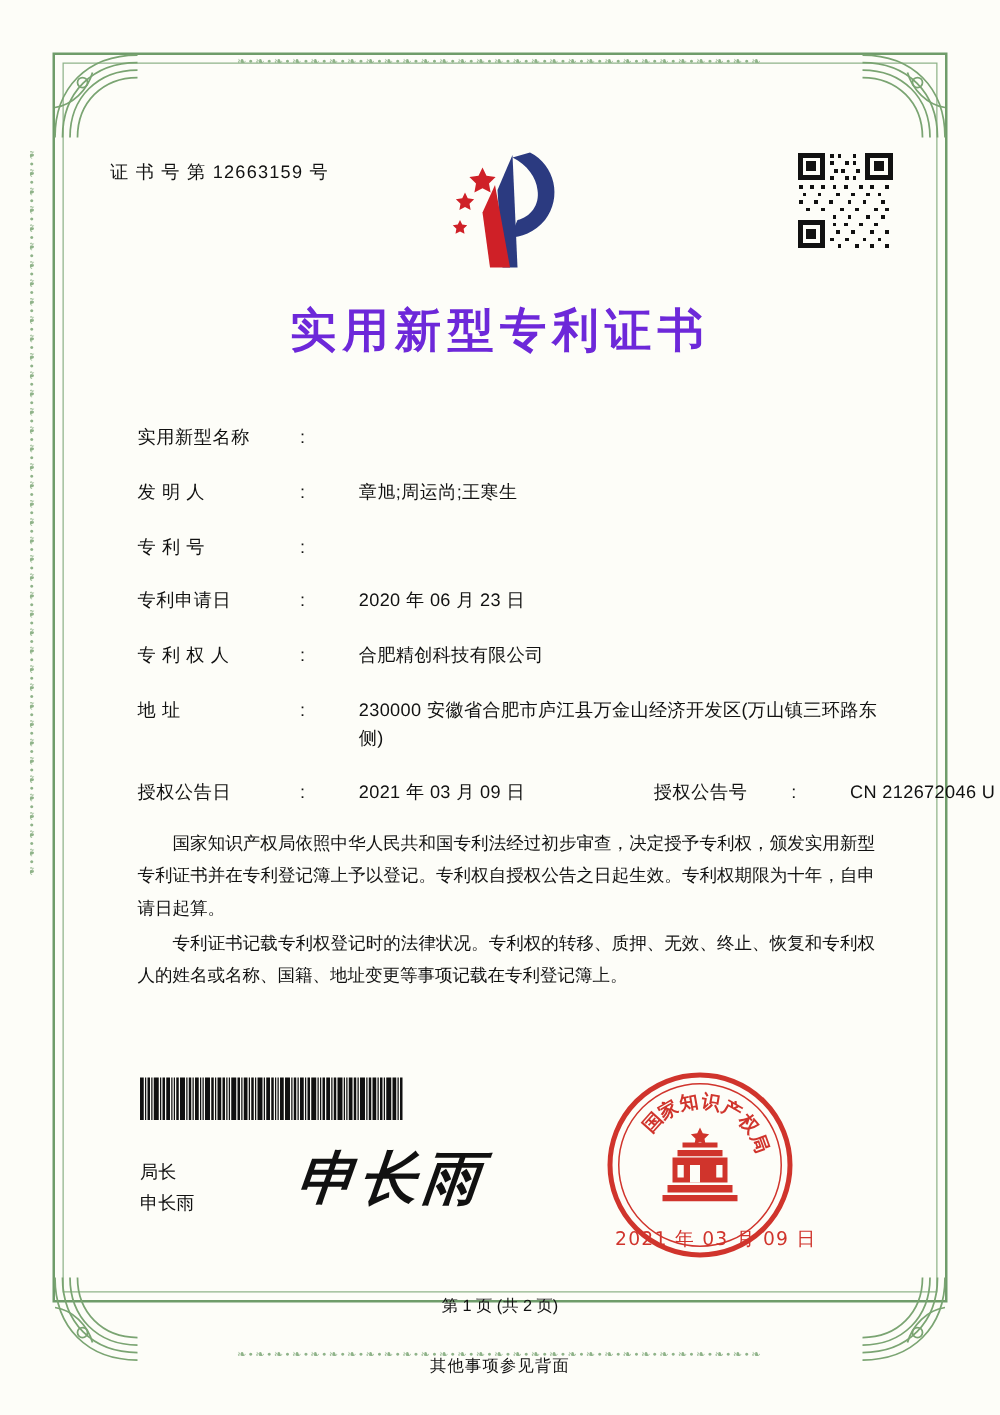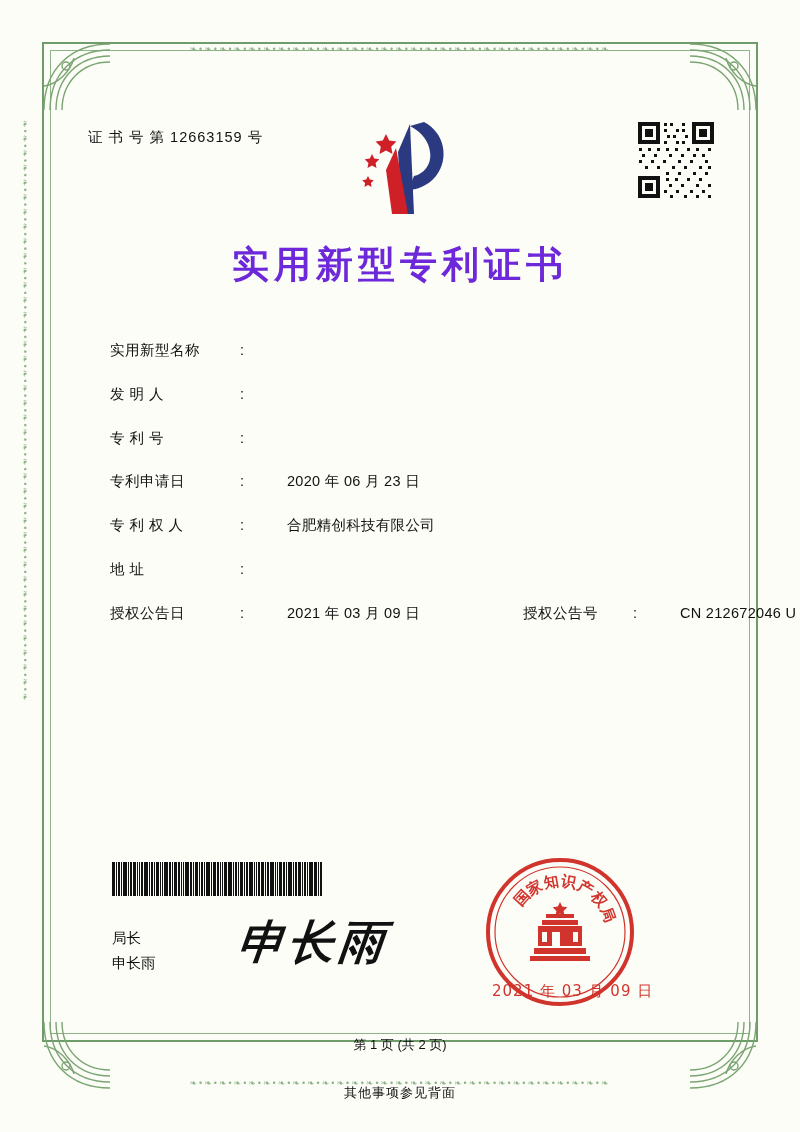--- a/index.html
+++ b/index.html
@@ -375,20 +375,21 @@
   <div class="fields">
 
     <div class="field-row">
       <div class="field-label">实用新型名称</div>
       <div class="field-colon">:</div>
     </div>
 
     <div class="field-row">
       <div class="field-label">发  明  人</div>
       <div class="field-colon">:</div>
+      <div class="field-value">章旭;周运尚;王寒生</div>
     </div>
 
     <div class="field-row">
       <div class="field-label">专  利  号</div>
       <div class="field-colon">:</div>
     </div>
 
     <div class="field-row">
       <div class="field-label">专利申请日</div>
       <div class="field-colon">:</div>
@@ -397,33 +398,38 @@
 
     <div class="field-row">
       <div class="field-label">专 利 权 人</div>
       <div class="field-colon">:</div>
       <div class="field-value">合肥精创科技有限公司</div>
     </div>
 
     <div class="field-row">
       <div class="field-label">地      址</div>
       <div class="field-colon">:</div>
+      <div class="field-value">230000 安徽省合肥市庐江县万金山经济开发区(万山镇三环路东侧)</div>
     </div>
 
     <div class="field-row inline2">
       <div class="field-label">授权公告日</div>
       <div class="field-colon">:</div>
       <div class="field-value">2021 年 03 月 09 日</div>
       <div class="second-label">授权公告号</div>
       <div class="field-colon">:</div>
       <div class="field-value">CN 212672046 U</div>
     </div>
 
   </div>
 
+  <div class="body-text">
+    <p>国家知识产权局依照中华人民共和国专利法经过初步审查，决定授予专利权，颁发实用新型专利证书并在专利登记簿上予以登记。专利权自授权公告之日起生效。专利权期限为十年，自申请日起算。</p>
+    <p>专利证书记载专利权登记时的法律状况。专利权的转移、质押、无效、终止、恢复和专利权人的姓名或名称、国籍、地址变更等事项记载在专利登记簿上。</p>
+  </div>
 
   <div class="barcode">
     <i style="width:3px"></i>
       <i style="width:1px"></i>
       <i style="width:2px"></i>
       <i style="width:1px"></i>
       <i style="width:4px"></i>
     <i style="width:1px"></i>
       <i style="width:2px"></i>
       <i style="width:3px"></i>

